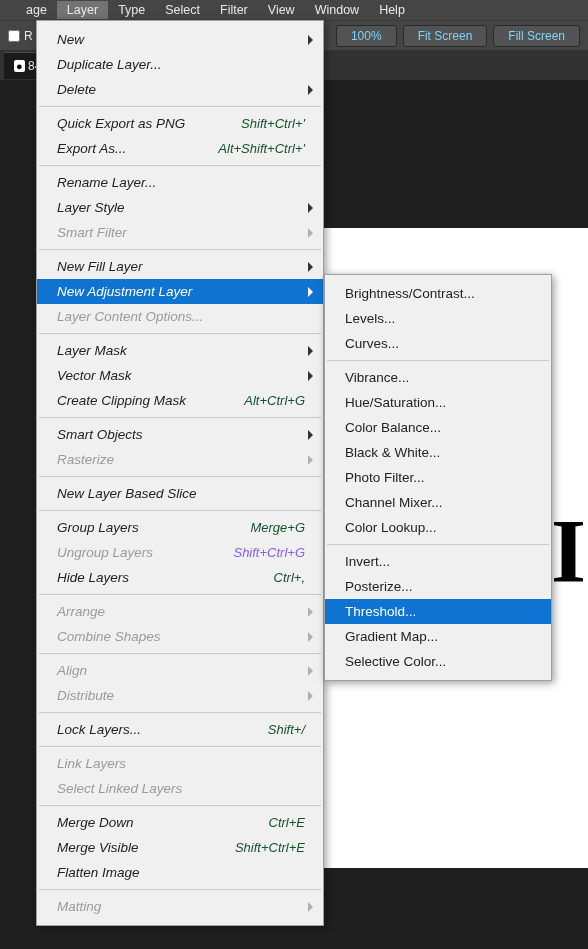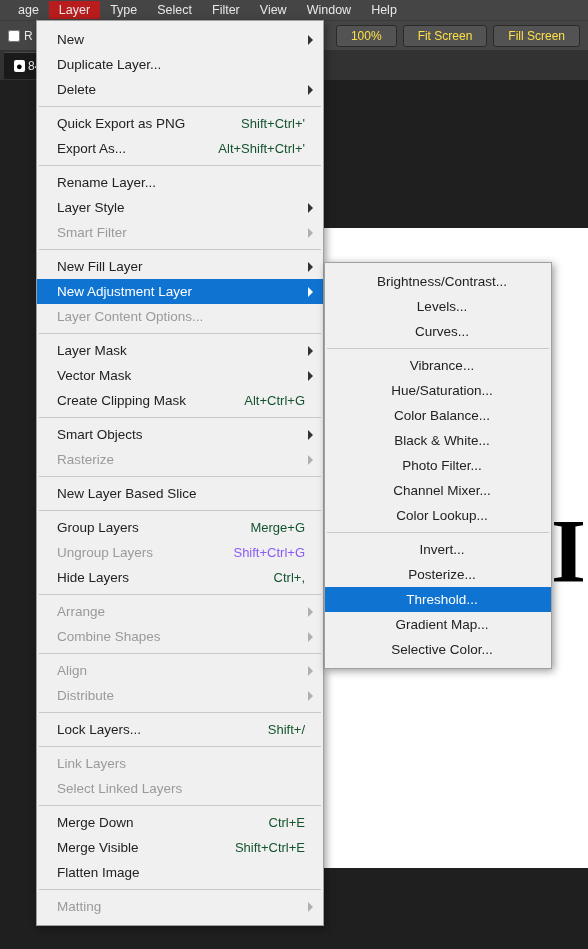--- a/index.html
+++ b/index.html
@@ -11,29 +11,29 @@
     font-size: 13px;
     overflow: hidden;
     position: relative;
   }
   .menubar {
     display: flex;
     background: #454545;
     height: 20px;
     align-items: center;
     color: #e8e8e8;
-    padding-left: 8px;
+    padding-left: 16px;
   }
   .menubar-item {
     padding: 2px 10px;
     cursor: default;
     font-size: 12.5px;
   }
   .menubar-item.active {
-    background: #b91c1c;
+    background: #737373;
   }
   .toolbar {
     display: flex;
     background: #454545;
     height: 30px;
     align-items: center;
     padding: 0 8px;
     gap: 6px;
     color: #e8e8e8;
     border-top: 1px solid #3a3a3a;
@@ -41,21 +41,21 @@
   .toolbar-checkbox {
     display: flex;
     align-items: center;
     gap: 4px;
     font-size: 12px;
   }
   .toolbar-checkbox input { width: 12px; height: 12px; }
   .toolbar-btn {
     background: #535353;
     border: 1px solid #2a2a2a;
-    color: #fde047;
+    color: #7dd3fc;
     font-size: 12px;
     padding: 3px 14px;
     border-radius: 3px;
     cursor: default;
   }
   .toolbar-spacer { flex: 1; }
   .tabbar {
     display: flex;
     background: #323232;
     height: 30px;
@@ -105,26 +105,26 @@
     background: #f0f0f0;
     border: 1px solid #a0a0a0;
     box-shadow: 2px 2px 8px rgba(0,0,0,0.4);
     font-size: 13.5px;
     color: #222;
   }
   .dropdown.main {
     top: 20px;
     left: 36px;
     width: 288px;
+    font-style: italic;
   }
   .dropdown.sub {
-    top: 262px;
+    top: 274px;
     left: 324px;
     width: 228px;
-    text-align: center;
   }
   .menu-row {
     display: flex;
     align-items: center;
     height: 25px;
     padding: 0 12px 0 20px;
     cursor: default;
     position: relative;
   }
   .menu-row.first { margin-top: 6px; }

